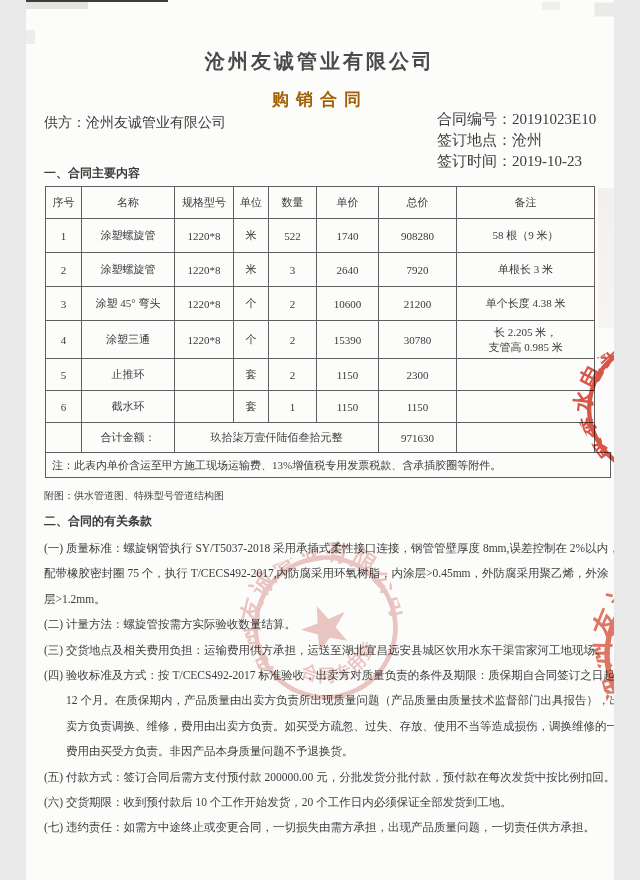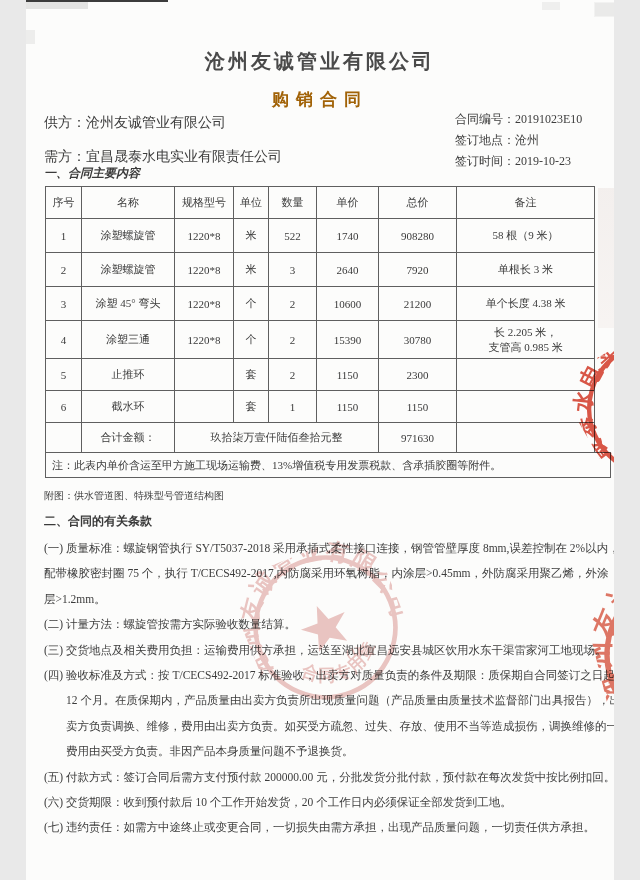--- a/index.html
+++ b/index.html
@@ -22,23 +22,23 @@
     position:absolute;left:0;top:48px;width:100%;text-align:center;
     font-size:20px;font-weight:600;letter-spacing:3px;color:#4a4a4a;
   }
   .subtitle{
     position:absolute;left:0;top:88px;width:100%;text-align:center;
     font-size:17px;font-weight:600;letter-spacing:7px;color:#a16207;
   }
   .meta{position:absolute;font-size:14px;color:#3c3c3c;}
   .m-supplier{left:18px;top:114px;}
   .m-buyer{left:18px;top:148px;}
-  .meta-right{position:absolute;left:429px;top:109px;font-size:12px;line-height:21px;color:#3c3c3c;}
+  .meta-right{position:absolute;left:411px;top:109px;font-size:15px;line-height:21px;color:#3c3c3c;}
   .section-title{position:absolute;left:18px;font-size:12px;font-weight:600;color:#3a3a3a;}
-  .s1{top:165px;font-style:italic;}
+  .s1{top:165px;}
   .s2{top:513px;}
 
   table.items{
     position:absolute;left:19px;top:186px;border-collapse:collapse;table-layout:fixed;
     font-size:11px;color:#3a3a3a;
   }
   table.items td,table.items th{
     border:1px solid #5f5f5f;text-align:center;vertical-align:middle;
     padding:0 2px;font-weight:normal;white-space:pre-line;overflow:hidden;
   }
@@ -79,21 +79,20 @@
   <div class="artifact a-topbar"></div>
   <div class="artifact a-mark1"></div>
   <div class="artifact a-mark2"></div>
   <div class="artifact a-leftstreak"></div>
   <div class="artifact a-rightstreak"></div>
 
   <div class="title">沧州友诚管业有限公司</div>
   <div class="subtitle">购销合同</div>
 
   <div class="meta m-supplier">供方：沧州友诚管业有限公司</div>
-  <div class="meta m-buyer">需方：宜昌晟泰水电实业有限责任公司</div>
 
   <div class="meta-right">
     <div>合同编号：20191023E10</div>
     <div>签订地点：沧州</div>
     <div>签订时间：2019-10-23</div>
   </div>
 
   <div class="section-title s1">一、合同主要内容</div>
 
   <table class="items">

